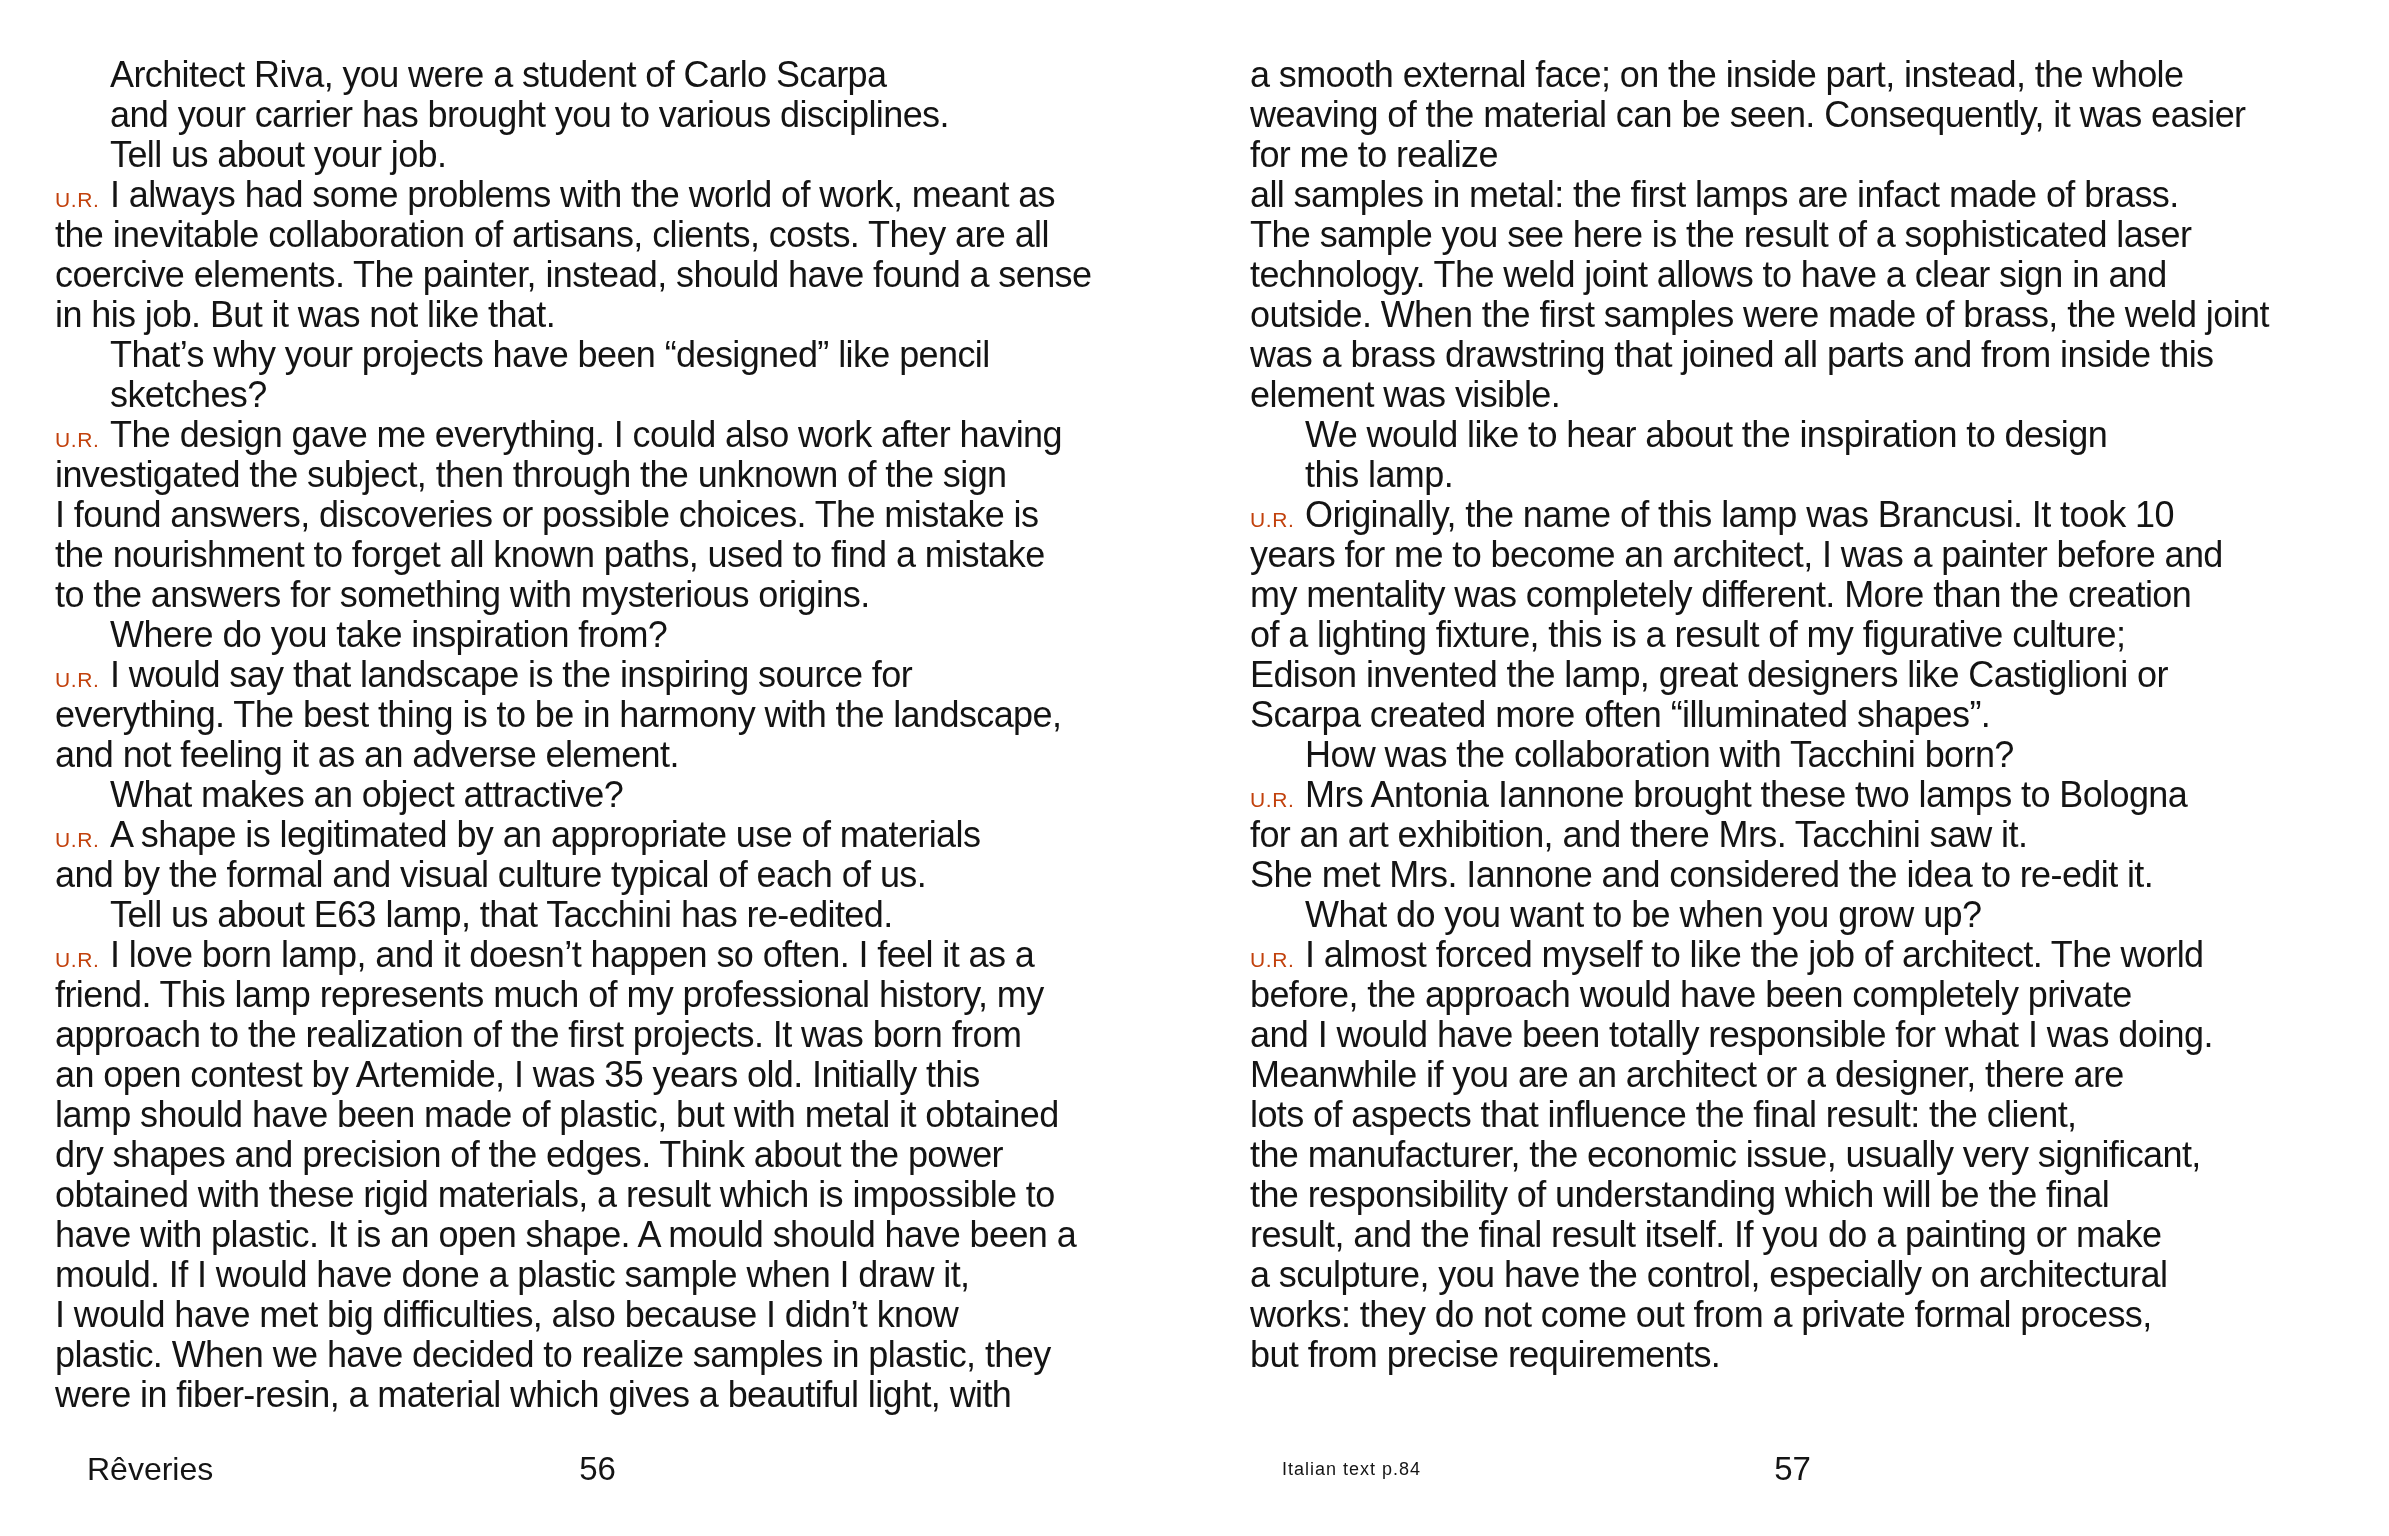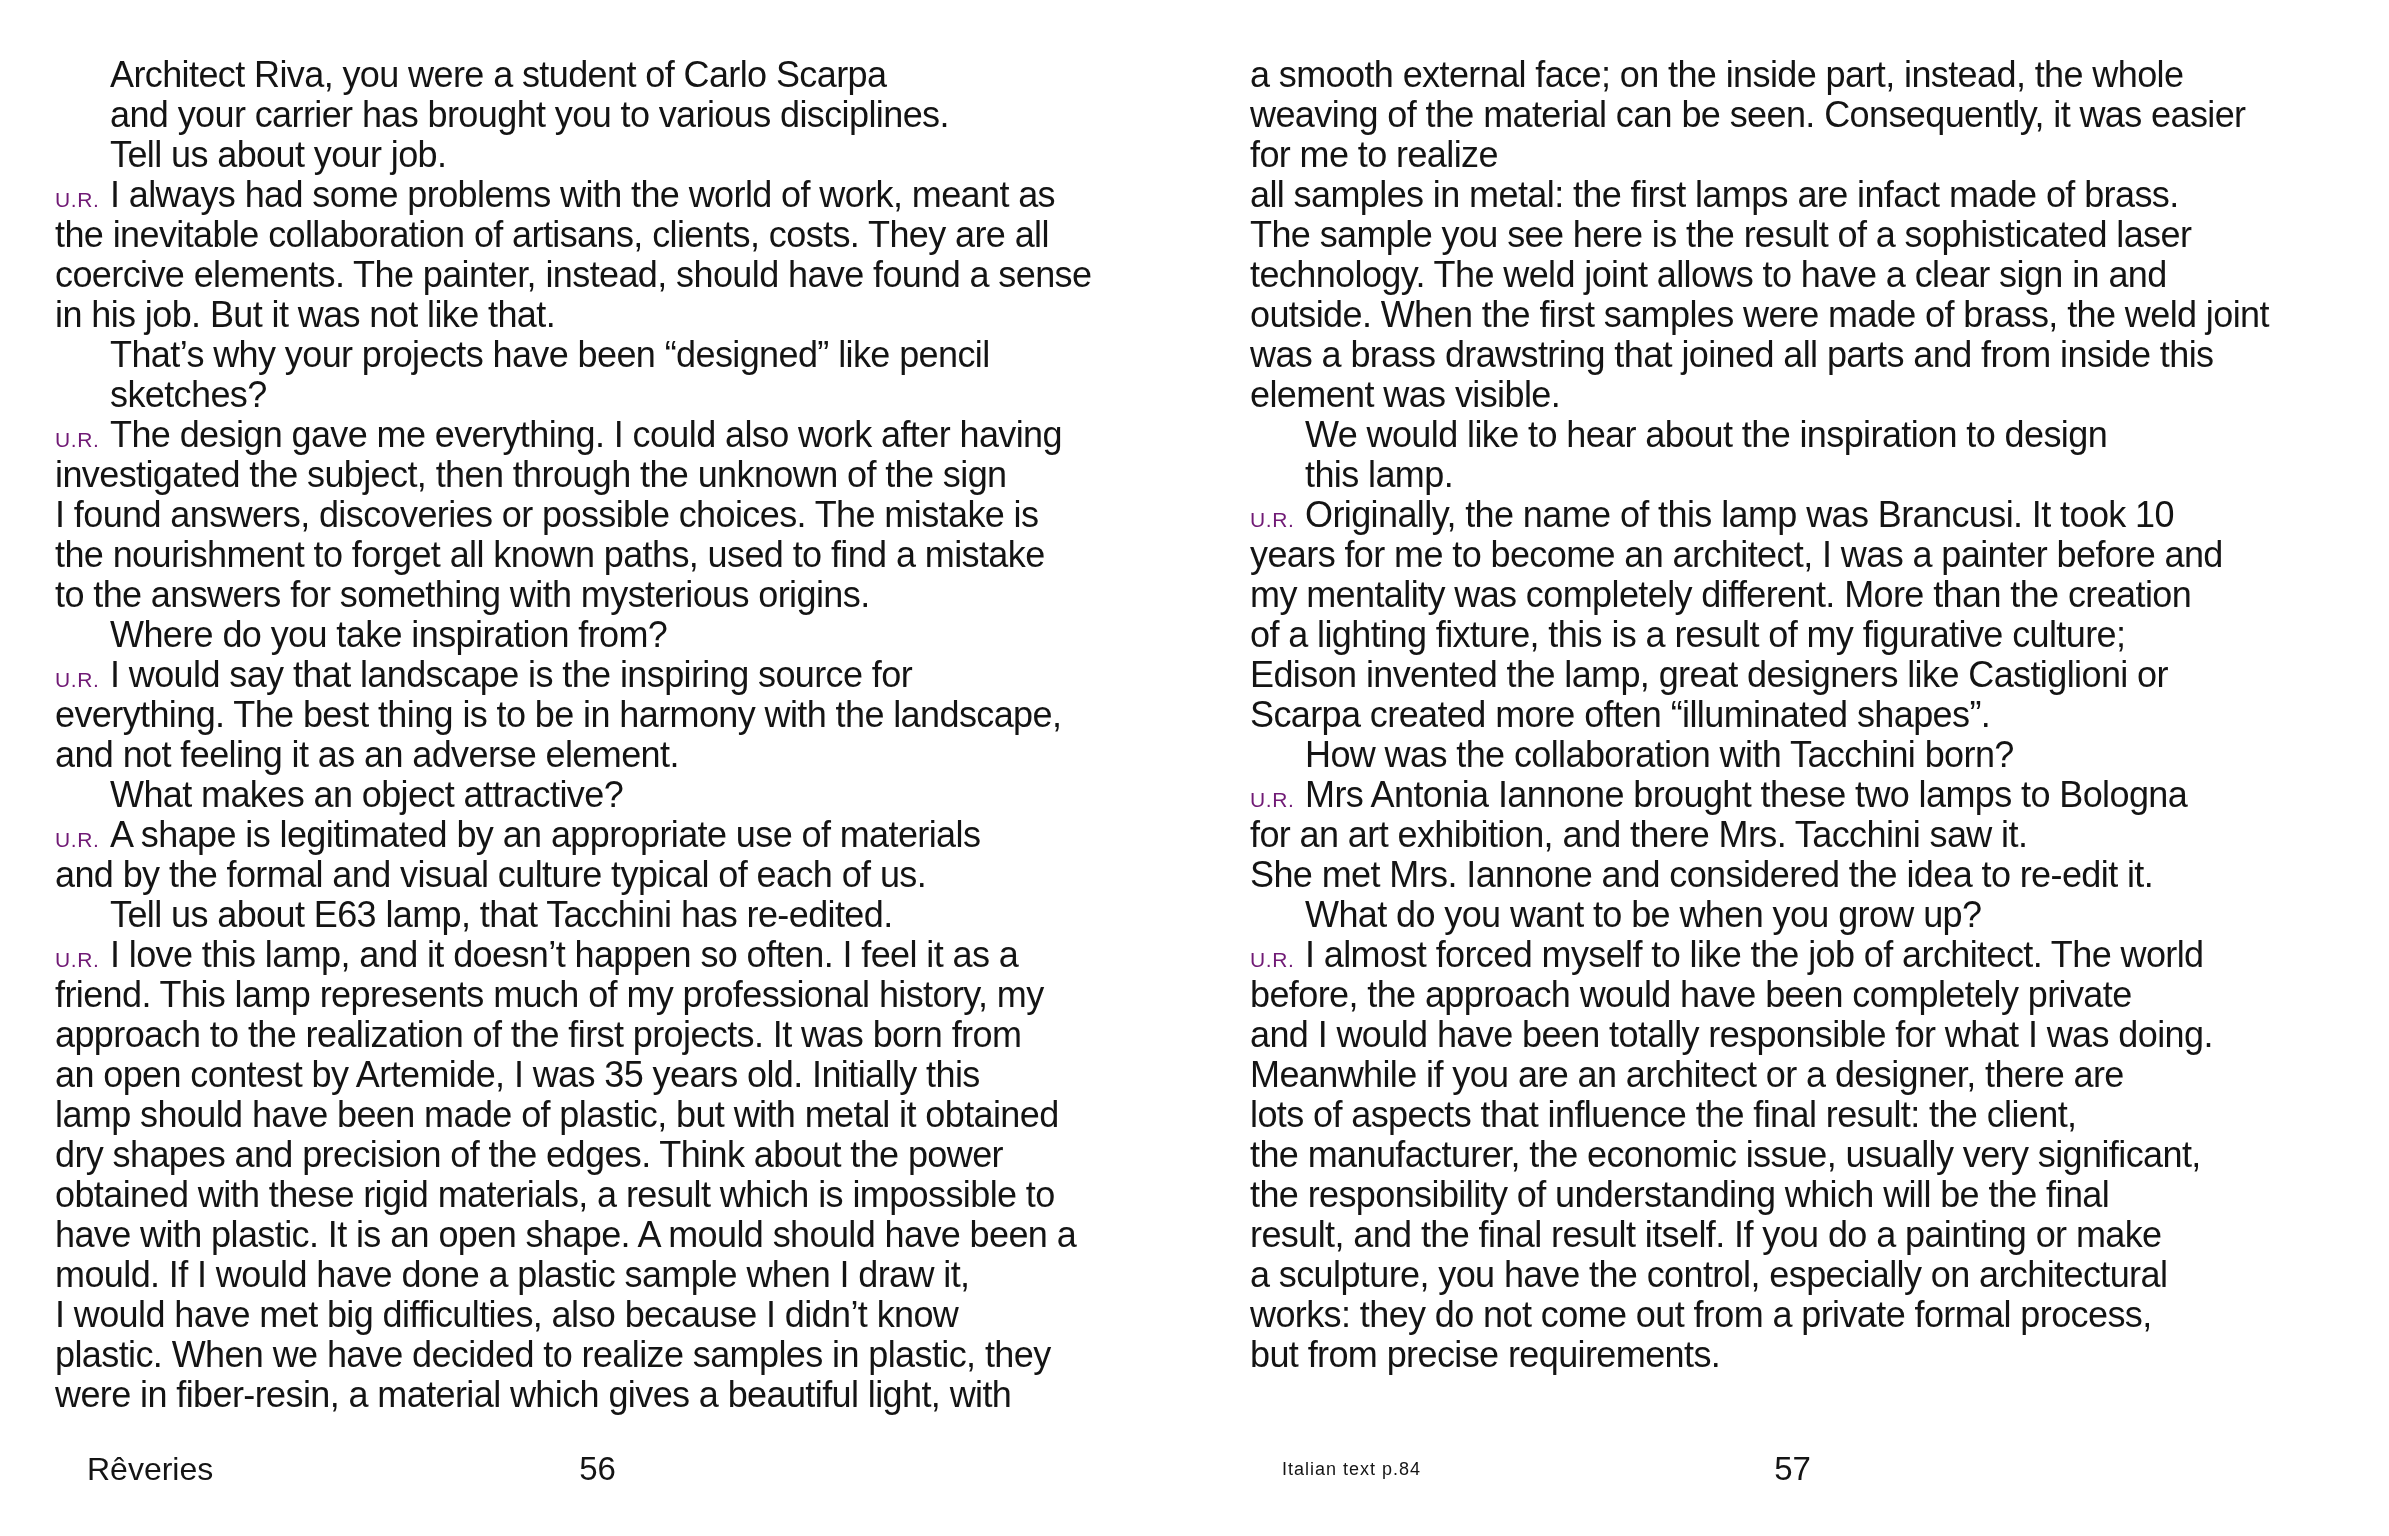--- a/index.html
+++ b/index.html
@@ -38,21 +38,21 @@
     font-size: 36px;
     letter-spacing: -0.6px;
     white-space: nowrap;
   }
   .line.indent .t { margin-left: 55px; }
   .speaker {
     display: inline-block;
     width: 55px;
     font-size: 21px;
     letter-spacing: 0.6px;
-    color: #701a75;
+    color: #c2410c;
   }
   .footer {
     position: absolute;
     top: 1449px;
     left: 0;
     width: 1195px;
     line-height: 40px;
   }
   .footer-label {
     display: inline-block;
@@ -95,21 +95,21 @@
         <div class="line"><span class="t">the nourishment to forget all known paths, used to find a mistake</span></div>
         <div class="line"><span class="t">to the answers for something with mysterious origins.</span></div>
         <div class="line indent"><span class="t">Where do you take inspiration from?</span></div>
         <div class="line"><span class="speaker">U.R.</span><span class="t">I would say that landscape is the inspiring source for</span></div>
         <div class="line"><span class="t">everything. The best thing is to be in harmony with the landscape,</span></div>
         <div class="line"><span class="t">and not feeling it as an adverse element.</span></div>
         <div class="line indent"><span class="t">What makes an object attractive?</span></div>
         <div class="line"><span class="speaker">U.R.</span><span class="t">A shape is legitimated by an appropriate use of materials</span></div>
         <div class="line"><span class="t">and by the formal and visual culture typical of each of us.</span></div>
         <div class="line indent"><span class="t">Tell us about E63 lamp, that Tacchini has re-edited.</span></div>
-        <div class="line"><span class="speaker">U.R.</span><span class="t">I love this lamp, and it doesn’t happen so often. I feel it as a</span></div>
+        <div class="line"><span class="speaker">U.R.</span><span class="t">I love born lamp, and it doesn’t happen so often. I feel it as a</span></div>
         <div class="line"><span class="t">friend. This lamp represents much of my professional history, my</span></div>
         <div class="line"><span class="t">approach to the realization of the first projects. It was born from</span></div>
         <div class="line"><span class="t">an open contest by Artemide, I was 35 years old. Initially this</span></div>
         <div class="line"><span class="t">lamp should have been made of plastic, but with metal it obtained</span></div>
         <div class="line"><span class="t">dry shapes and precision of the edges. Think about the power</span></div>
         <div class="line"><span class="t">obtained with these rigid materials, a result which is impossible to</span></div>
         <div class="line"><span class="t">have with plastic. It is an open shape. A mould should have been a</span></div>
         <div class="line"><span class="t">mould. If I would have done a plastic sample when I draw it,</span></div>
         <div class="line"><span class="t">I would have met big difficulties, also because I didn’t know</span></div>
         <div class="line"><span class="t">plastic. When we have decided to realize samples in plastic, they</span></div>

